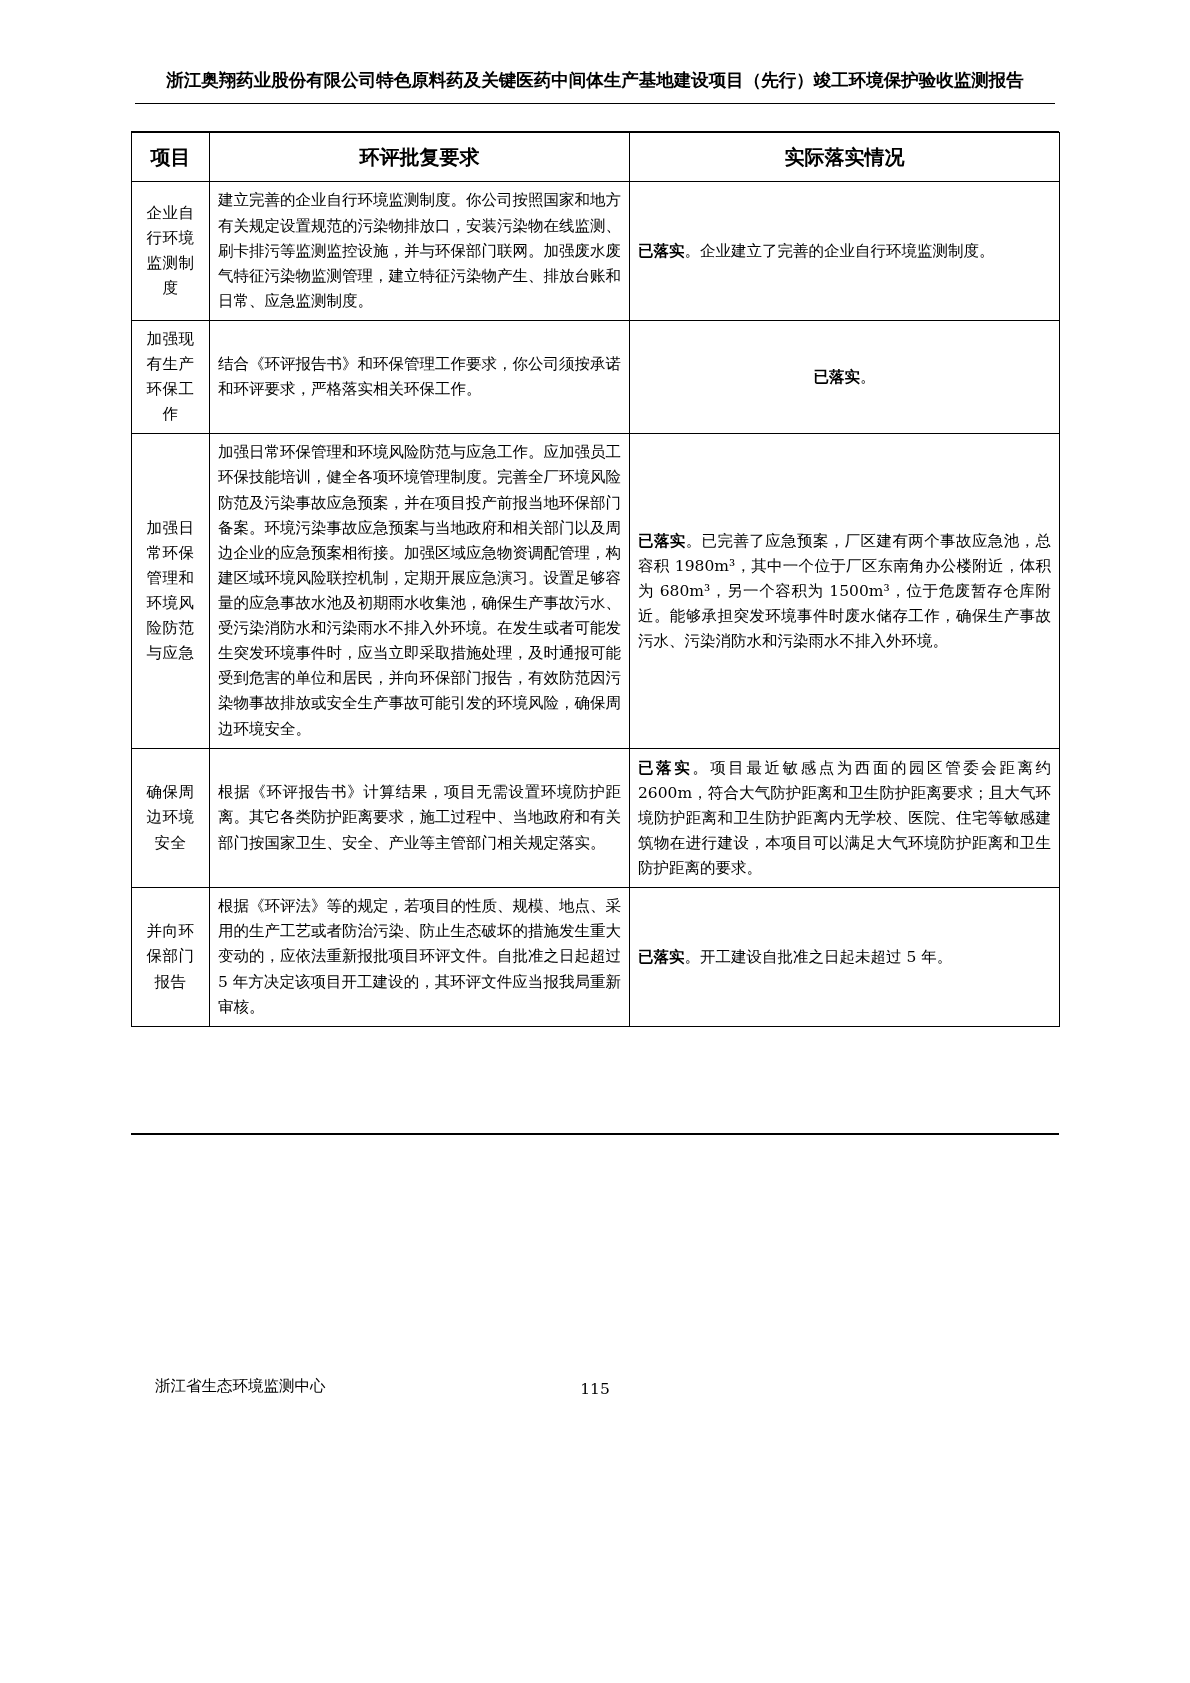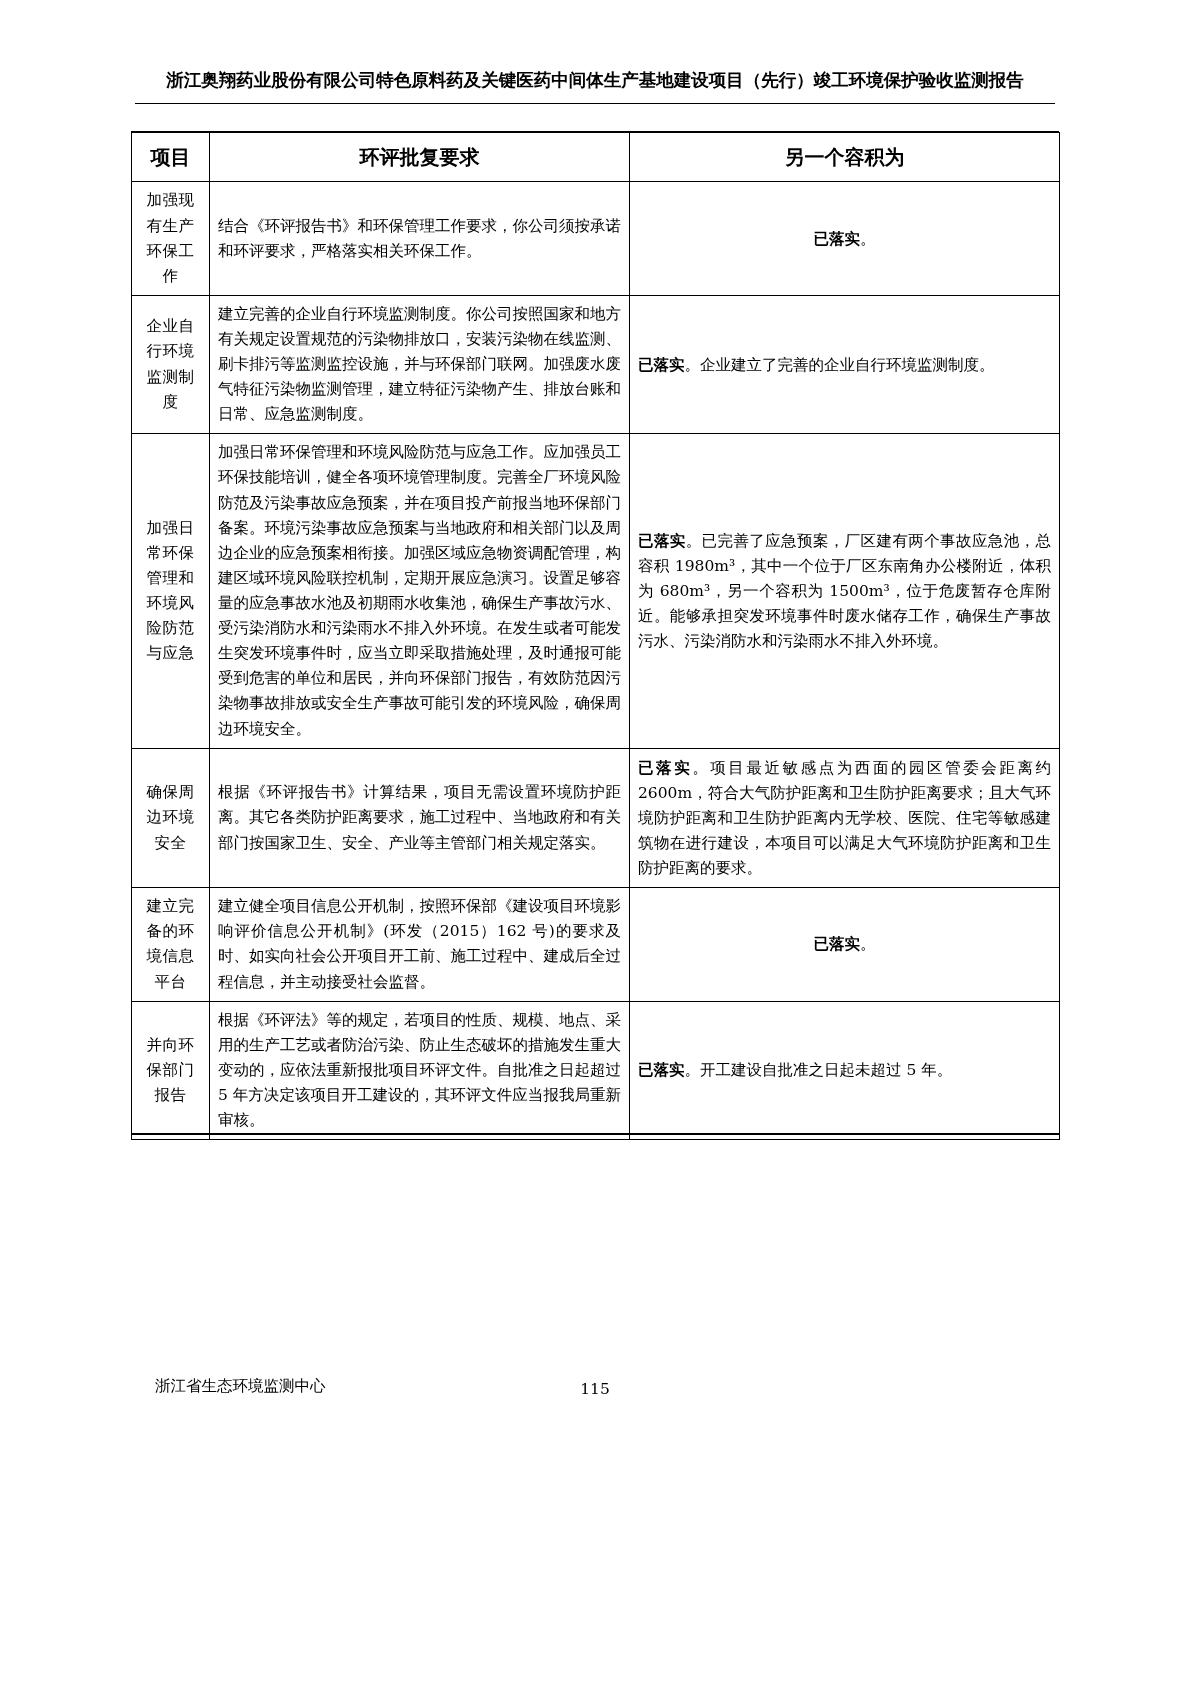--- a/index.html
+++ b/index.html
@@ -131,62 +131,55 @@
   <table class="main">
     <colgroup>
       <col class="col-item">
       <col class="col-req">
       <col class="col-act">
     </colgroup>
     <tbody>
       <tr class="head">
         <td>项目</td>
         <td>环评批复要求</td>
-        <td>另一个容积为</td>
+        <td>实际落实情况</td>
+      </tr>
+
+      <tr>
+        <td class="item">企业自行环境监测制度</td>
+        <td class="req">建立完善的企业自行环境监测制度。你公司按照国家和地方有关规定设置规范的污染物排放口，安装污染物在线监测、刷卡排污等监测监控设施，并与环保部门联网。加强废水废气特征污染物监测管理，建立特征污染物产生、排放台账和日常、应急监测制度。</td>
+        <td class="act">
+          <span class="b">已落实</span><span>。企业建立了完善的企业自行环境监测制度。</span>
+        </td>
       </tr>
 
       <tr>
         <td class="item">加强现有生产环保工作</td>
         <td class="req">结合《环评报告书》和环保管理工作要求，你公司须按承诺和环评要求，严格落实相关环保工作。</td>
         <td class="act center">
           <span class="b">已落实</span><span>。</span>
-        </td>
-      </tr>
-
-      <tr>
-        <td class="item">企业自行环境监测制度</td>
-        <td class="req">建立完善的企业自行环境监测制度。你公司按照国家和地方有关规定设置规范的污染物排放口，安装污染物在线监测、刷卡排污等监测监控设施，并与环保部门联网。加强废水废气特征污染物监测管理，建立特征污染物产生、排放台账和日常、应急监测制度。</td>
-        <td class="act">
-          <span class="b">已落实</span><span>。企业建立了完善的企业自行环境监测制度。</span>
         </td>
       </tr>
 
       <tr>
         <td class="item">加强日常环保管理和环境风险防范与应急</td>
         <td class="req">加强日常环保管理和环境风险防范与应急工作。应加强员工环保技能培训，健全各项环境管理制度。完善全厂环境风险防范及污染事故应急预案，并在项目投产前报当地环保部门备案。环境污染事故应急预案与当地政府和相关部门以及周边企业的应急预案相衔接。加强区域应急物资调配管理，构建区域环境风险联控机制，定期开展应急演习。设置足够容量的应急事故水池及初期雨水收集池，确保生产事故污水、受污染消防水和污染雨水不排入外环境。在发生或者可能发生突发环境事件时，应当立即采取措施处理，及时通报可能受到危害的单位和居民，并向环保部门报告，有效防范因污染物事故排放或安全生产事故可能引发的环境风险，确保周边环境安全。</td>
         <td class="act">
           <span class="b">已落实</span><span>。已完善了应急预案，厂区建有两个事故应急池，总容积 1980m³，其中一个位于厂区东南角办公楼附近，体积为 680m³，另一个容积为 1500m³，位于危废暂存仓库附近。能够承担突发环境事件时废水储存工作，确保生产事故污水、污染消防水和污染雨水不排入外环境。</span>
         </td>
       </tr>
 
       <tr>
         <td class="item">确保周边环境安全</td>
         <td class="req">根据《环评报告书》计算结果，项目无需设置环境防护距离。其它各类防护距离要求，施工过程中、当地政府和有关部门按国家卫生、安全、产业等主管部门相关规定落实。</td>
         <td class="act">
           <span class="b">已落实</span><span>。项目最近敏感点为西面的园区管委会距离约 2600m，符合大气防护距离和卫生防护距离要求；且大气环境防护距离和卫生防护距离内无学校、医院、住宅等敏感建筑物在进行建设，本项目可以满足大气环境防护距离和卫生防护距离的要求。</span>
         </td>
       </tr>
 
-      <tr>
-        <td class="item">建立完备的环境信息平台</td>
-        <td class="req">建立健全项目信息公开机制，按照环保部《建设项目环境影响评价信息公开机制》(环发（2015）162 号)的要求及时、如实向社会公开项目开工前、施工过程中、建成后全过程信息，并主动接受社会监督。</td>
-        <td class="act center">
-          <span class="b">已落实</span><span>。</span>
-        </td>
-      </tr>
 
       <tr>
         <td class="item">并向环保部门报告</td>
         <td class="req">根据《环评法》等的规定，若项目的性质、规模、地点、采用的生产工艺或者防治污染、防止生态破坏的措施发生重大变动的，应依法重新报批项目环评文件。自批准之日起超过 5 年方决定该项目开工建设的，其环评文件应当报我局重新审核。</td>
         <td class="act">
           <span class="b">已落实</span><span>。开工建设自批准之日起未超过 5 年。</span>
         </td>
       </tr>
     </tbody>
   </table>

